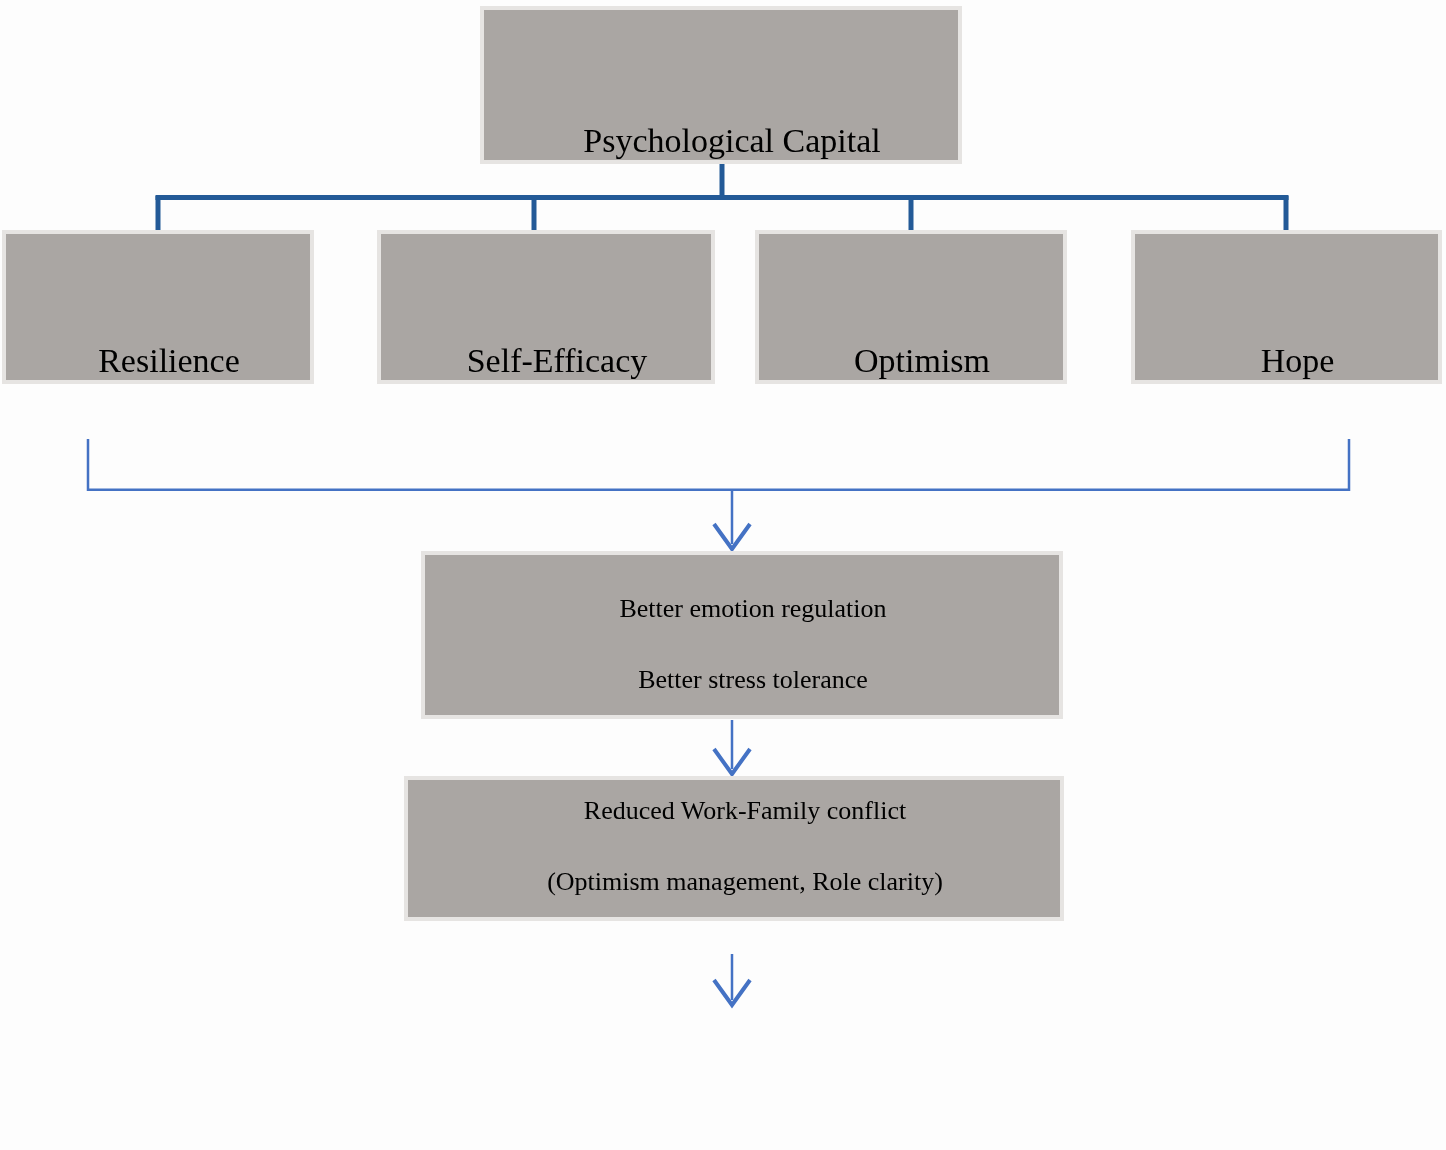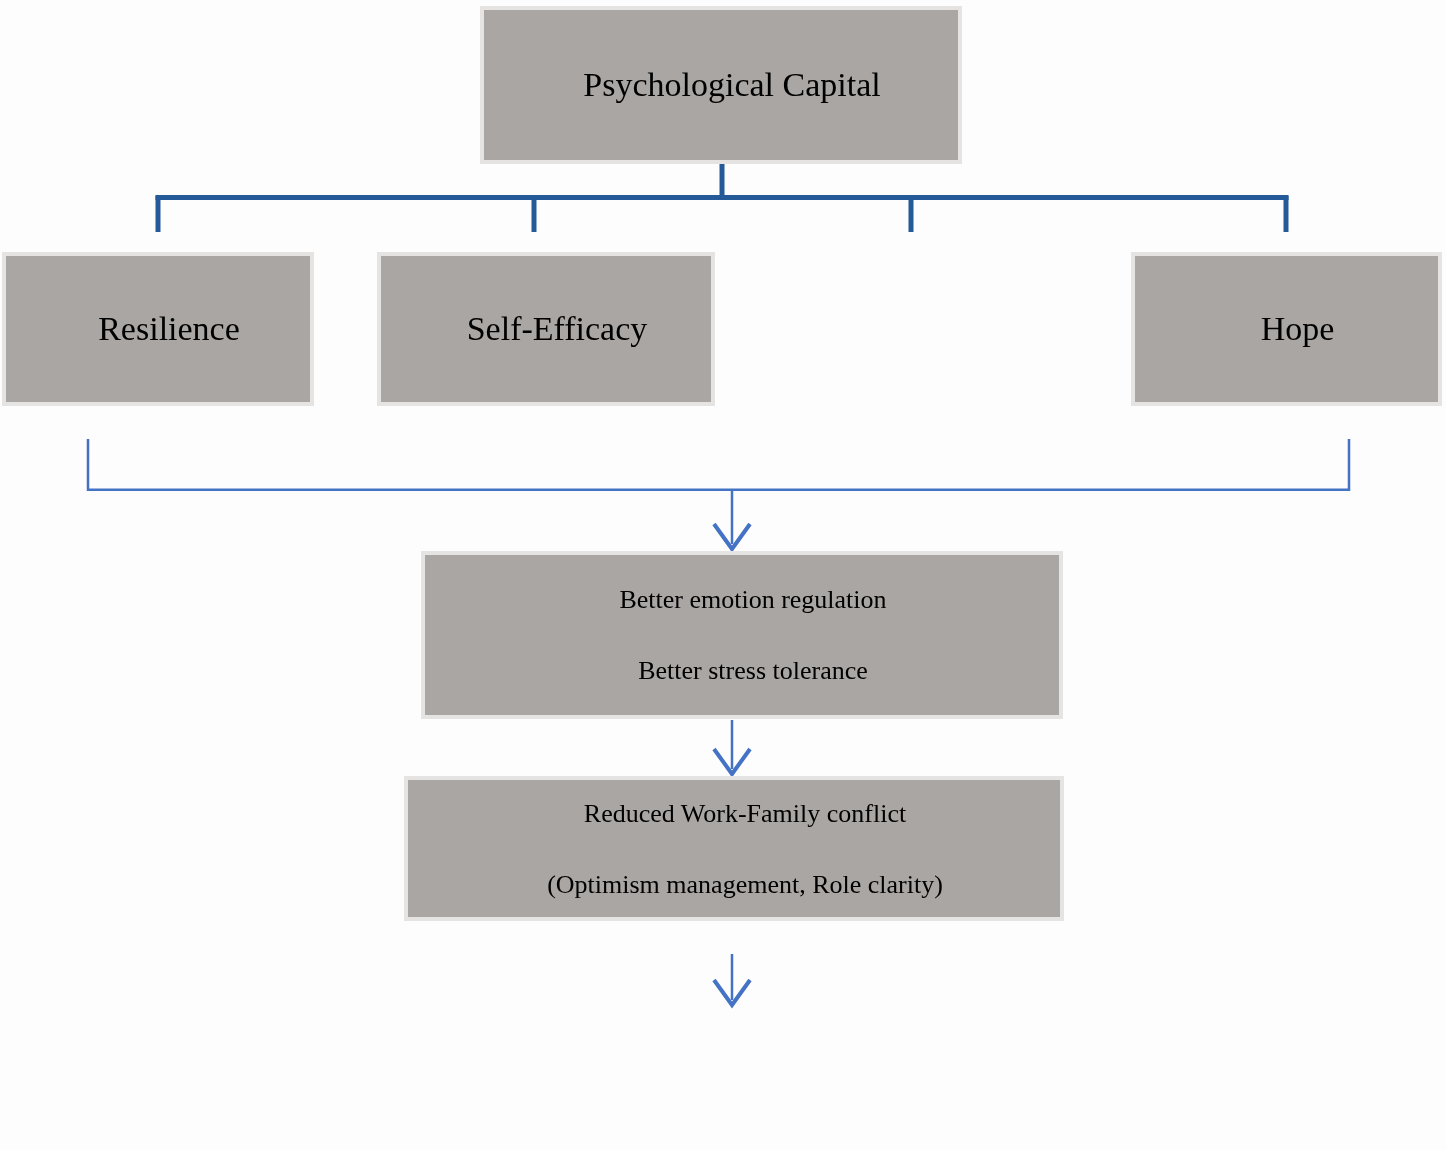--- a/index.html
+++ b/index.html
@@ -24,27 +24,27 @@
     pointer-events: none;
   }
   .node {
     position: absolute;
     background: var(--box-fill, #aaa6a3);
     border: 4px solid var(--box-border, #e6e4e2);
     box-sizing: border-box;
     display: flex;
     flex-direction: column;
     align-items: center;
-    justify-content: center;
+    justify-content: flex-end;
     text-align: center;
     padding-left: 22px;
   }
   .node .line { display: block; }
   .node-title { font-size: 34px; }
-  .node-component { font-size: 34px; margin-top: 22px; }
+  .node-component { font-size: 34px; }
   .node-outcome { font-size: 26px; line-height: 71px; }
 
   
   .node-root        { left: 480px;  top: 6px;    width: 482px; height: 158px; }
   .node-resilience  { left: 2px;    top: 230px;  width: 312px; height: 154px; }
   .node-selfefficacy{ left: 377px;  top: 230px;  width: 338px; height: 154px; }
   .node-optimism    { left: 755px;  top: 230px;  width: 312px; height: 154px; }
   .node-hope        { left: 1131px; top: 230px;  width: 311px; height: 154px; }
   .node-outcome-1   { left: 421px;  top: 551px;  width: 642px; height: 168px; }
   .node-outcome-2   { left: 404px;  top: 776px;  width: 660px; height: 145px; }
@@ -87,20 +87,23 @@
   </div>
 
   <div class="node node-resilience node-component">
     <span class="line">Resilience</span>
   </div>
 
   <div class="node node-selfefficacy node-component">
     <span class="line">Self-Efficacy</span>
   </div>
 
+  <div class="node node-optimism node-component">
+    <span class="line">Optimism</span>
+  </div>
 
   <div class="node node-hope node-component">
     <span class="line">Hope</span>
   </div>
 
   <div class="node node-outcome-1 node-outcome">
     <span class="line">Better emotion regulation</span>
     <span class="line">Better stress tolerance</span>
   </div>
 

